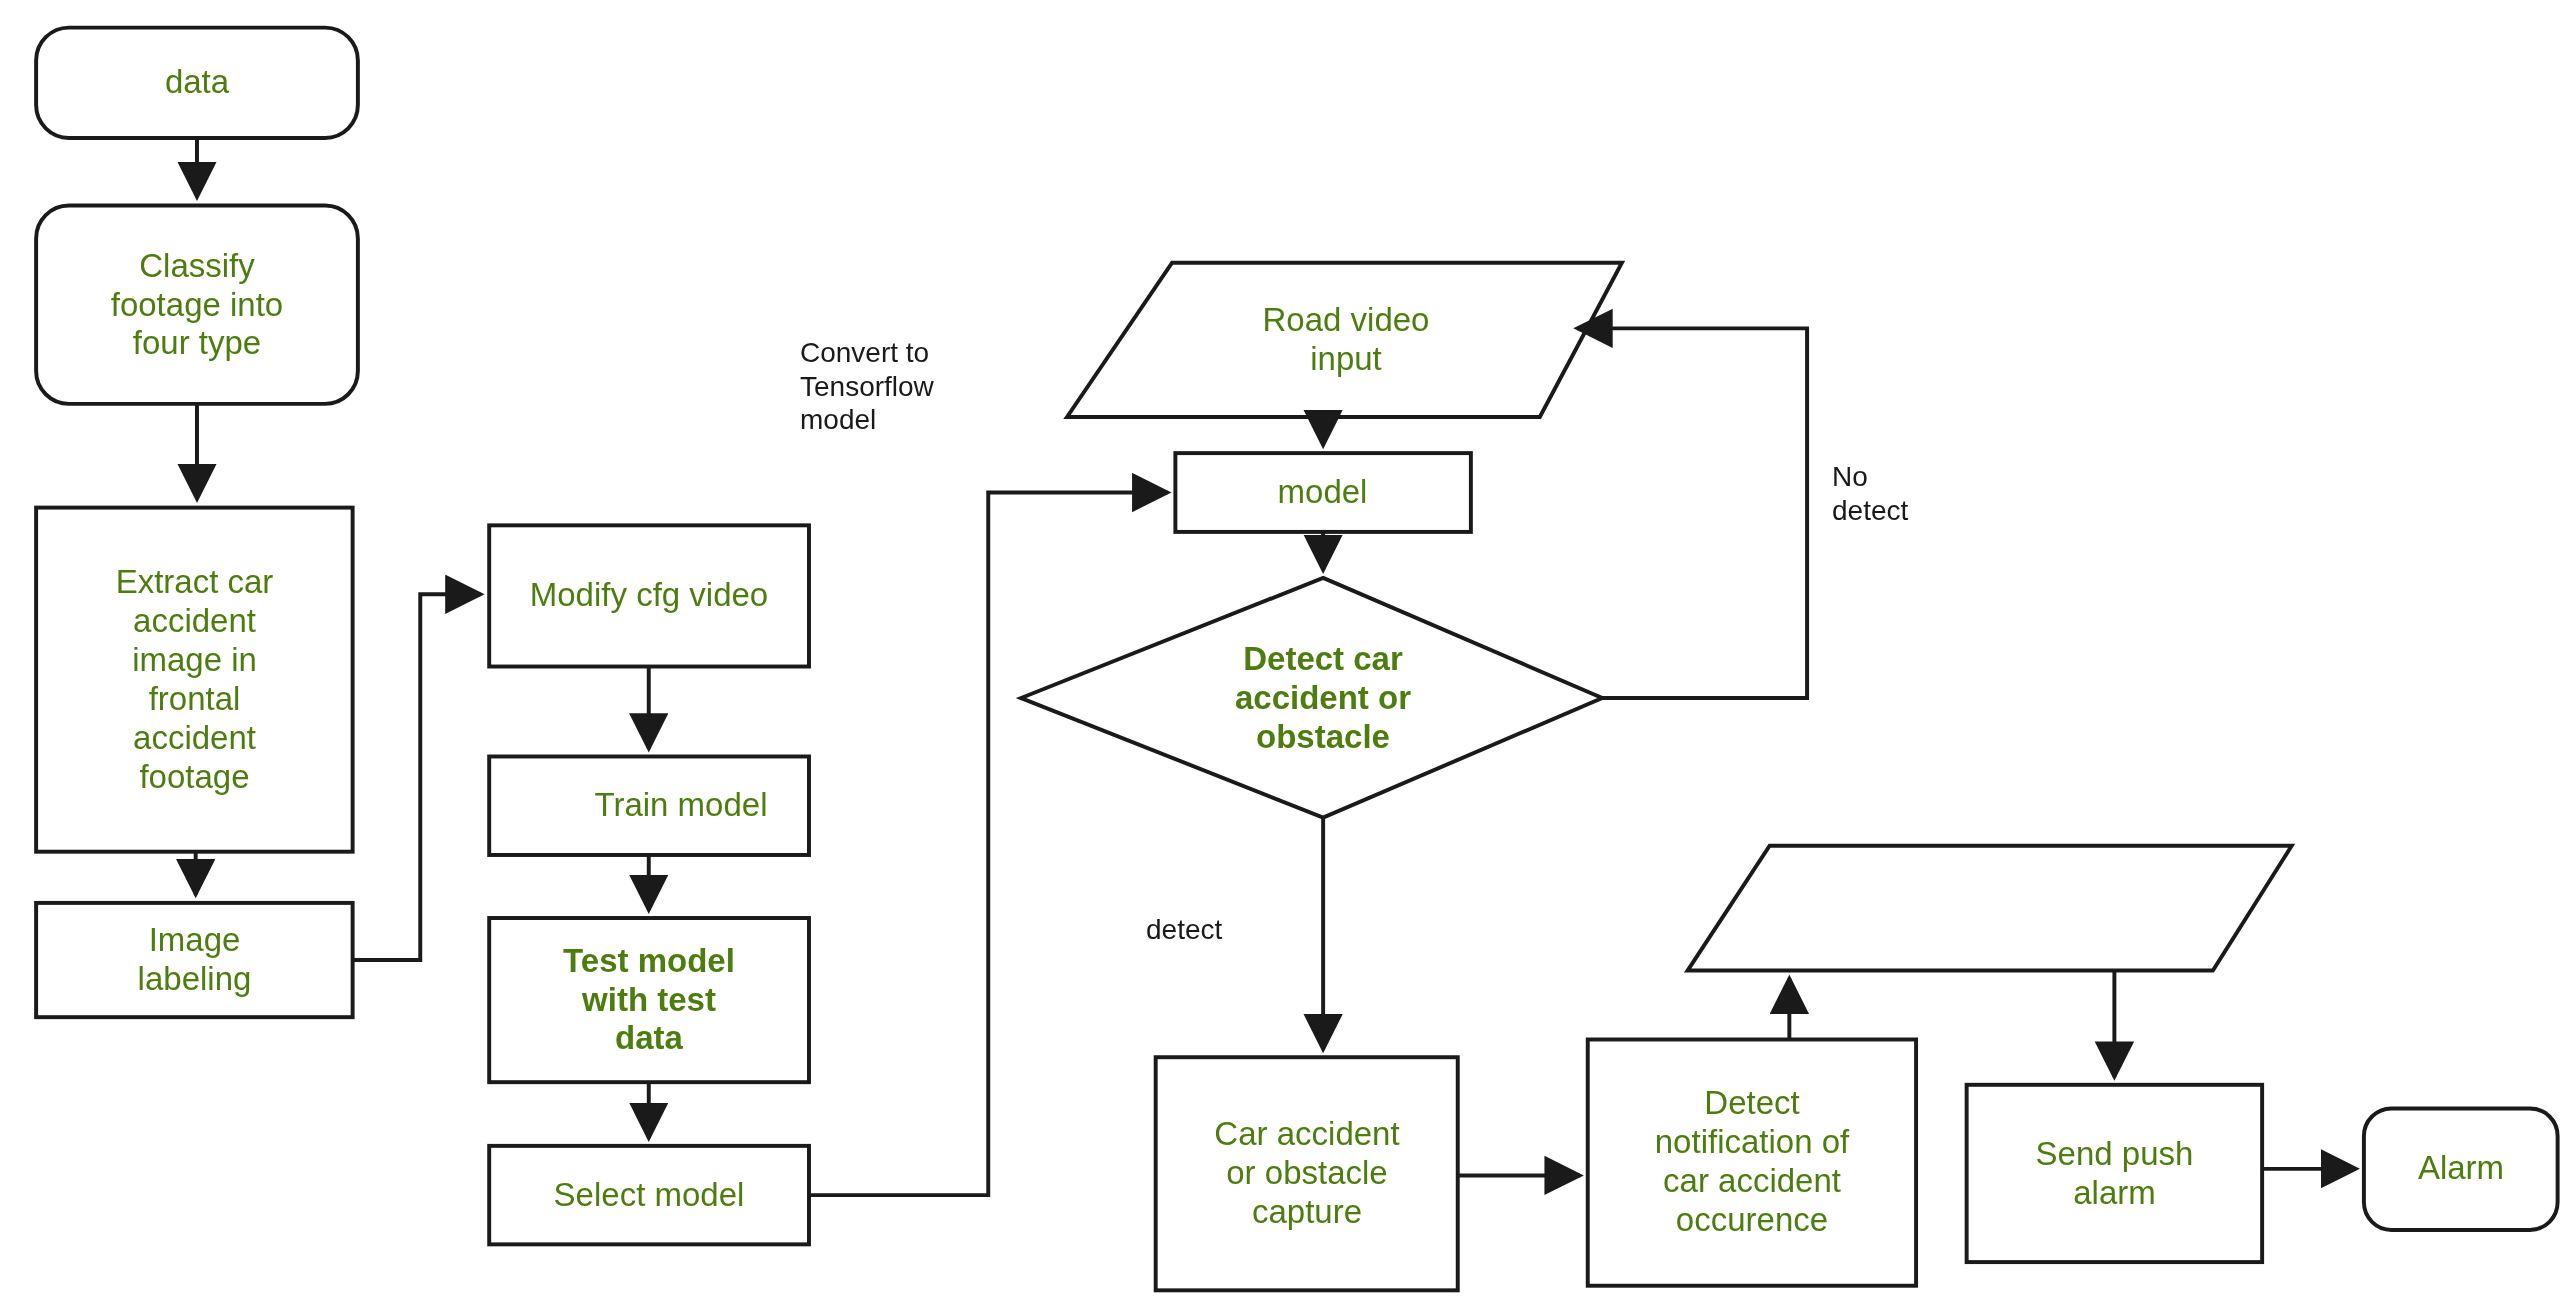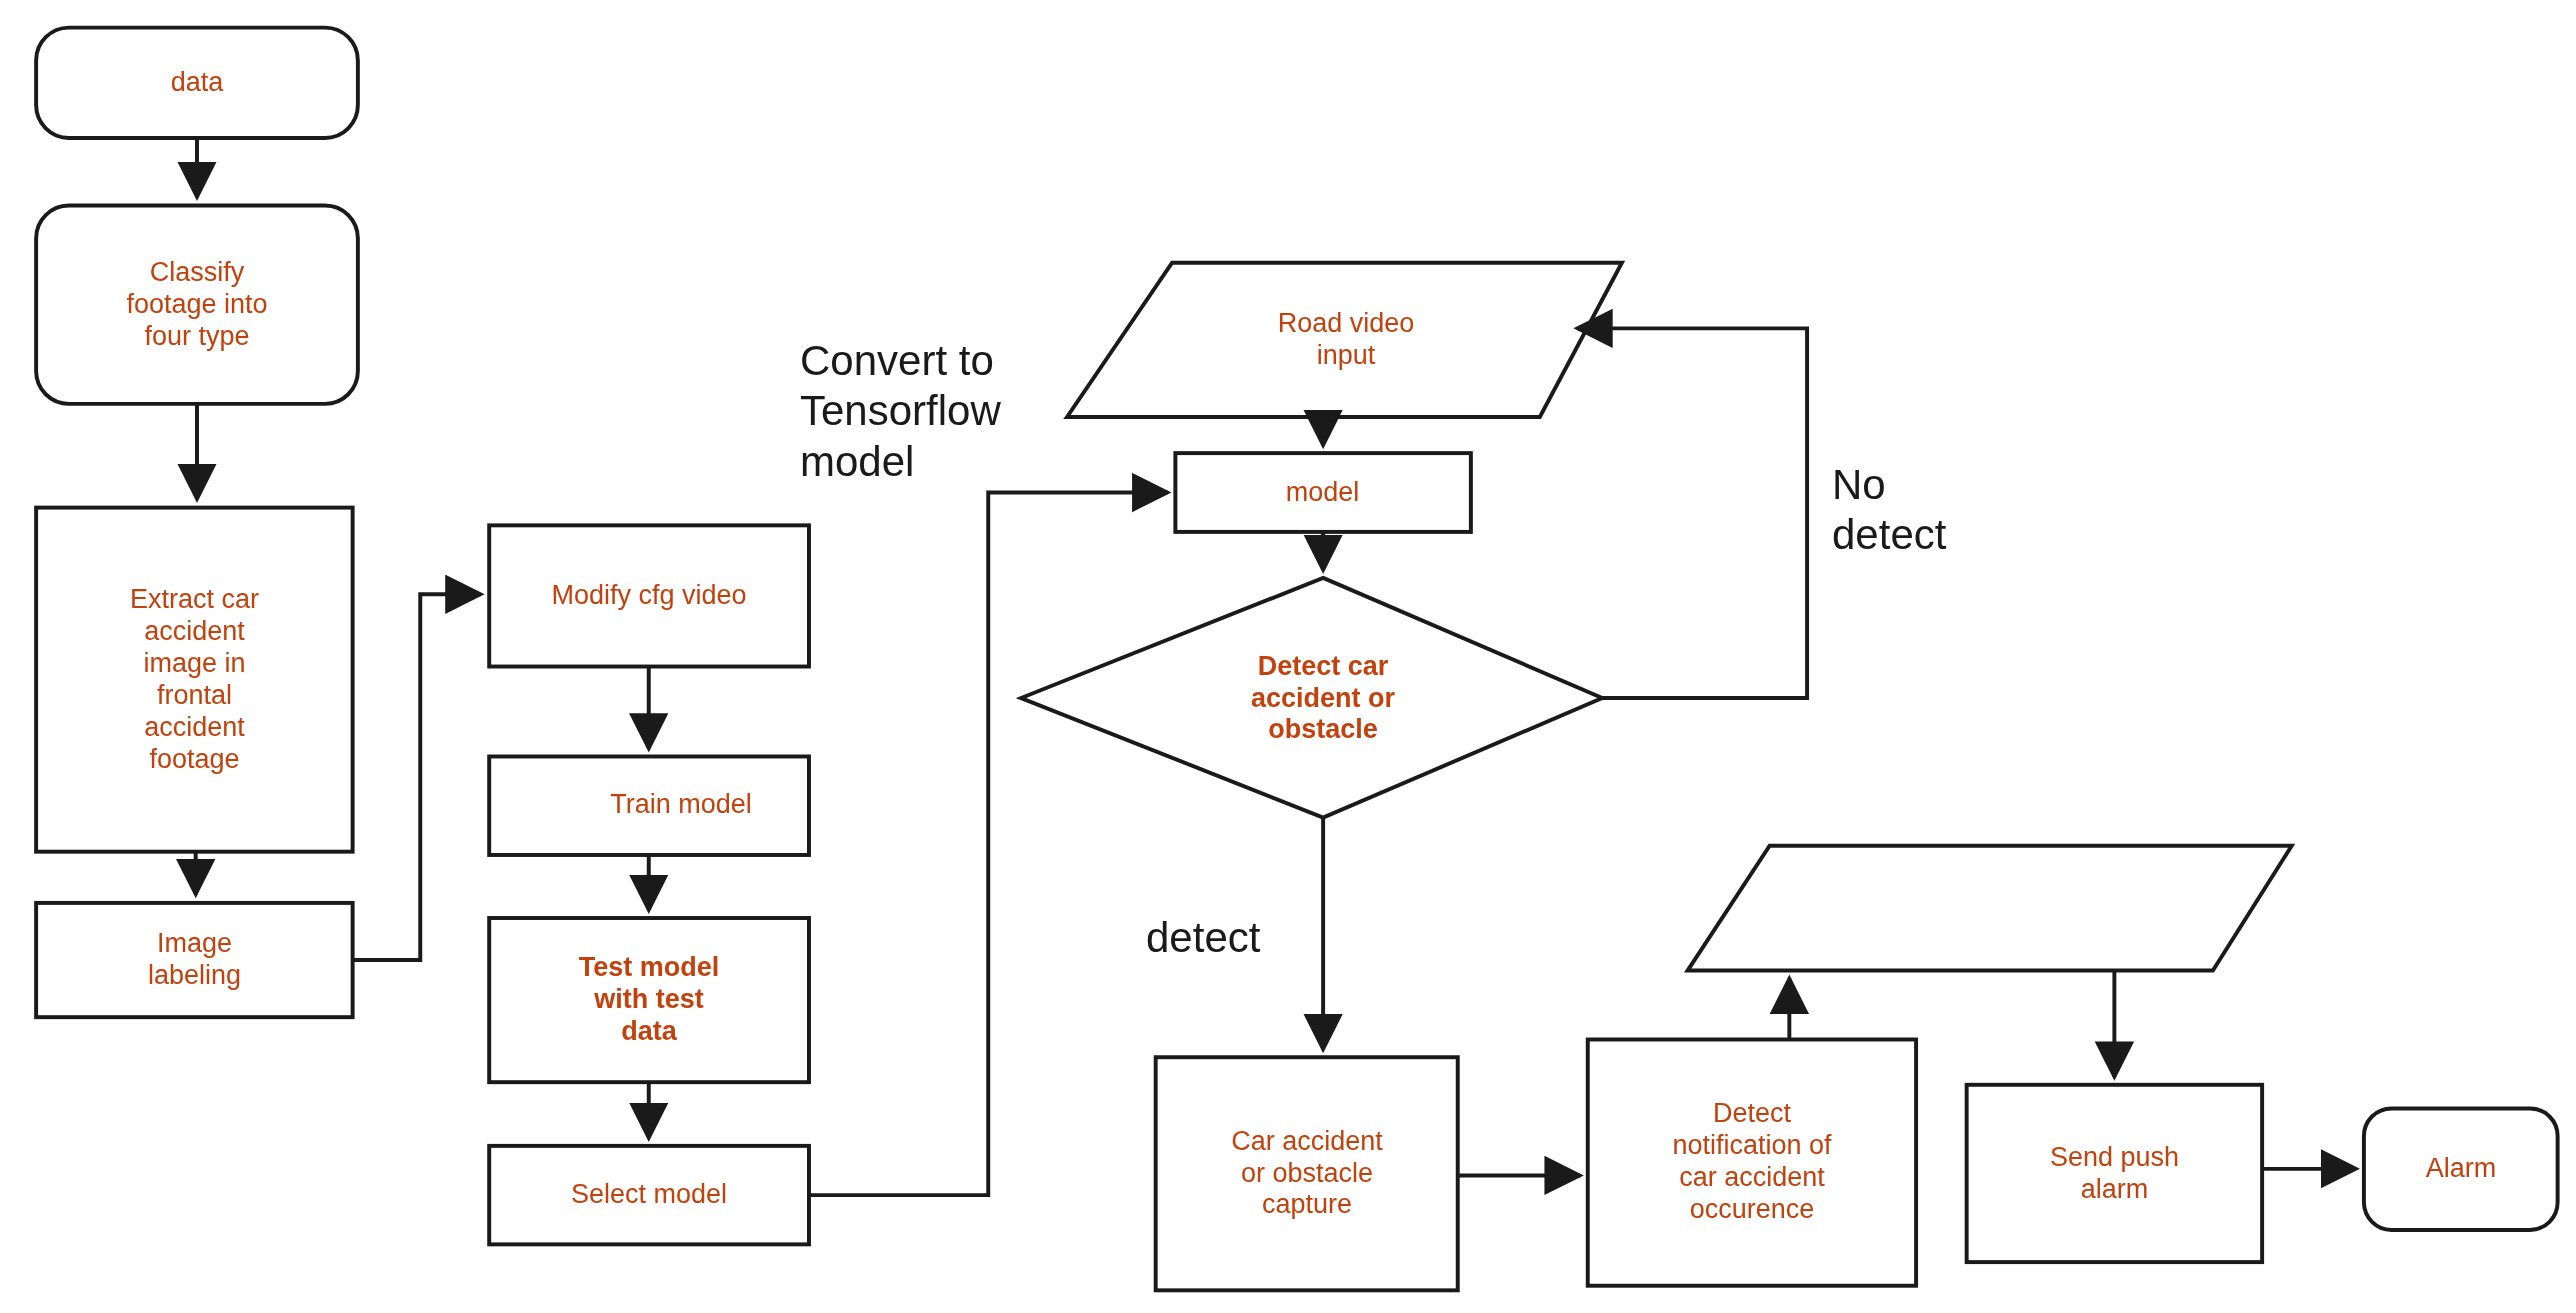--- a/index.html
+++ b/index.html
@@ -23,33 +23,33 @@
     height: 1314px;
   }
   .shape-stroke { stroke: #1a1a1a; stroke-width: 6; fill: #ffffff; }
   .conn { stroke: #1a1a1a; stroke-width: 6; fill: none; stroke-linecap: butt; stroke-linejoin: miter; }
   .nodetext {
     position: absolute;
     display: flex;
     align-items: center;
     justify-content: center;
     text-align: center;
-    color: #c2410c;
+    color: #4d7c0f;
     font-family: "Liberation Sans", sans-serif;
-    font-size: 27px;
+    font-size: 33px;
     line-height: 1.18;
     white-space: pre-line;
     pointer-events: none;
   }
   .nodetext.bold { font-weight: bold; }
   .edgelabel {
     position: absolute;
     color: #1a1a1a;
     font-family: "Liberation Sans", sans-serif;
-    font-size: 42px;
+    font-size: 28px;
     line-height: 1.2;
     text-align: left;
     white-space: pre-line;
   }
 </style>
 </head>
 <body>
 
 <div id="canvas">
 

